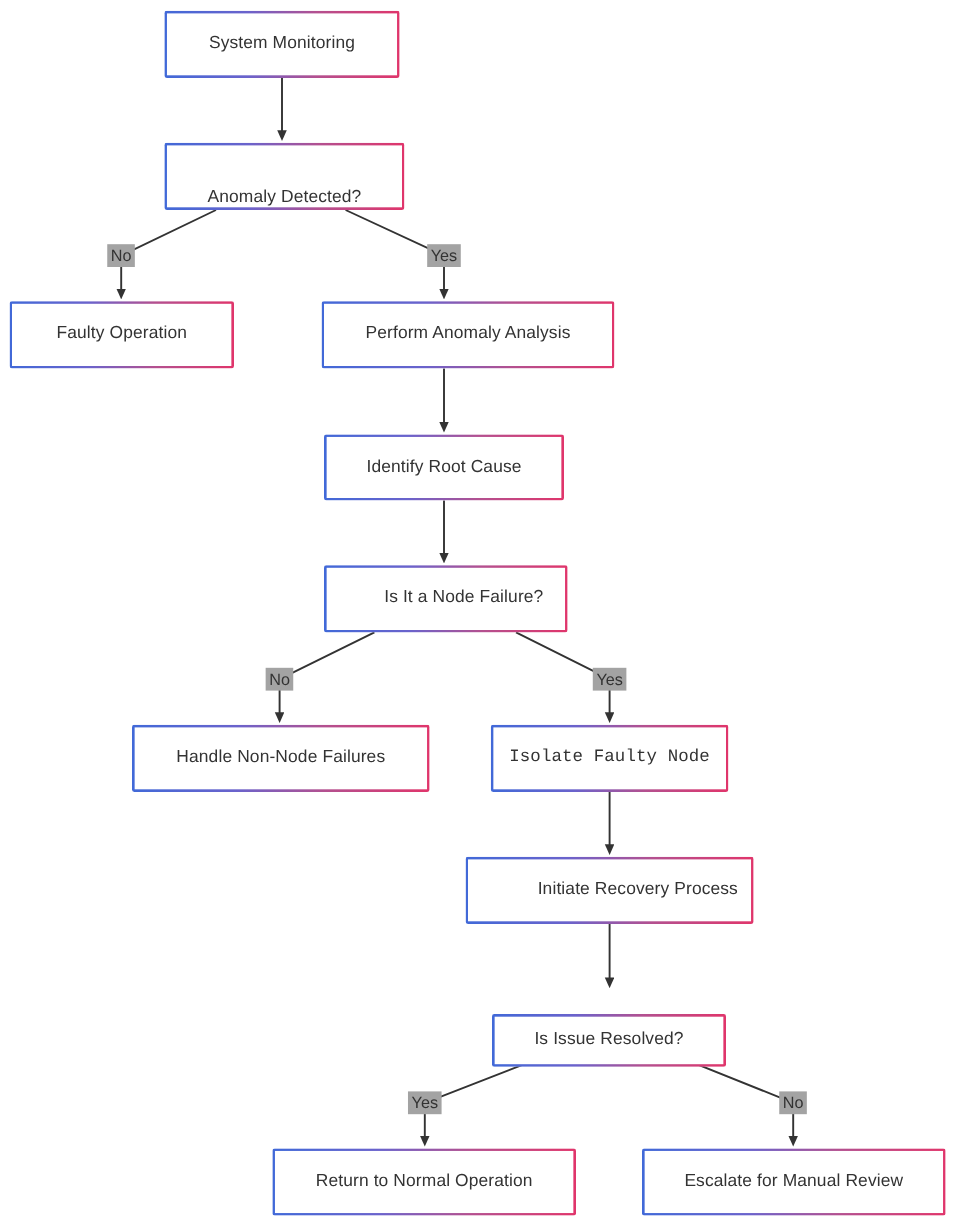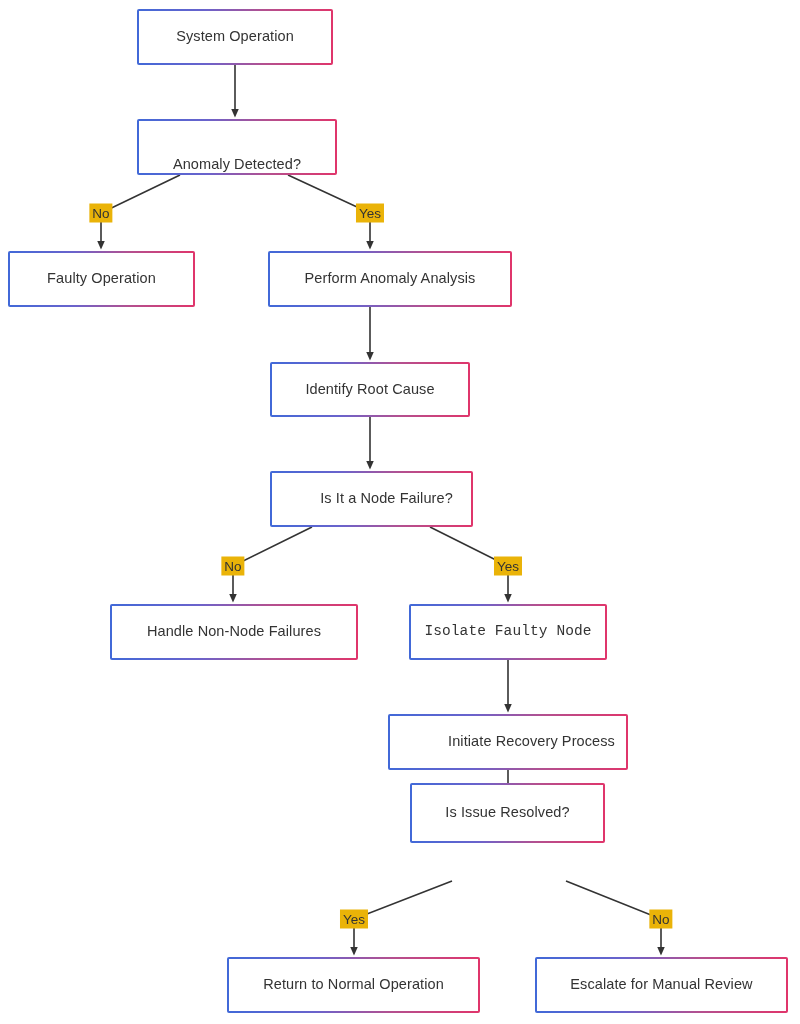--- a/index.html
+++ b/index.html
@@ -47,21 +47,21 @@
     font-size: 14.5px;
     color: #333333;
     letter-spacing: 0.1px;
     line-height: 1.2;
     text-align: center;
     white-space: nowrap;
   }
   .edge-label {
     position: absolute;
     box-sizing: border-box;
-    background: #eab308;
+    background: #a3a3a3;
     color: #333333;
     font-size: 13.5px;
     line-height: 17px;
     padding: 1px 3px;
     white-space: nowrap;
     transform: translate(-50%, -50%);
   }
 </style>
 </head>
 <body>
@@ -84,21 +84,21 @@
         <path d="M 430 527 L 508 566 L 508 598" fill="none" stroke="#333333" stroke-width="1.6" marker-end="url(#arrowhead)"></path>
         <path d="M 508 660 L 508 708" fill="none" stroke="#333333" stroke-width="1.6" marker-end="url(#arrowhead)"></path>
         <path d="M 508 770 L 508 819" fill="none" stroke="#333333" stroke-width="1.6" marker-end="url(#arrowhead)"></path>
         <path d="M 452 881 L 354 919 L 354 951" fill="none" stroke="#333333" stroke-width="1.6" marker-end="url(#arrowhead)"></path>
         <path d="M 566 881 L 661 919 L 661 951" fill="none" stroke="#333333" stroke-width="1.6" marker-end="url(#arrowhead)"></path>
       </g>
   </svg>
 
   <div id="nodes-group">
       <div class="node" style="left: 137px; top: 9px; width: 196px; height: 56px;">
-        <span class="node-label">System Operation</span>
+        <span class="node-label">System Monitoring</span>
       </div>
       <div class="node" style="left: 137px; top: 119px; width: 200px; height: 56px; align-items: flex-end;">
         <span class="node-label">Anomaly Detected?</span>
       </div>
       <div class="node" style="left: 8px; top: 251px; width: 187px; height: 56px;">
         <span class="node-label">Faulty Operation</span>
       </div>
       <div class="node" style="left: 248px; top: 251px; width: 244px; height: 56px; margin-left: 20px;">
         <span class="node-label">Perform Anomaly Analysis</span>
       </div>
@@ -110,21 +110,21 @@
       </div>
       <div class="node" style="left: 110px; top: 604px; width: 248px; height: 56px;">
         <span class="node-label">Handle Non-Node Failures</span>
       </div>
       <div class="node" style="left: 409px; top: 604px; width: 198px; height: 56px; font-family: Liberation Mono, monospace;">
         <span class="node-label">Isolate Faulty Node</span>
       </div>
       <div class="node" style="left: 388px; top: 714px; width: 240px; height: 56px; padding-left: 47px;">
         <span class="node-label">Initiate Recovery Process</span>
       </div>
-      <div class="node" style="left: 410px; top: 783px; width: 195px; height: 60px;">
+      <div class="node" style="left: 410px; top: 845px; width: 195px; height: 44px;">
         <span class="node-label">Is Issue Resolved?</span>
       </div>
       <div class="node" style="left: 227px; top: 957px; width: 253px; height: 56px;">
         <span class="node-label">Return to Normal Operation</span>
       </div>
       <div class="node" style="left: 535px; top: 957px; width: 253px; height: 56px;">
         <span class="node-label">Escalate for Manual Review</span>
       </div>
     </div>
   <div id="edge-labels-group">

